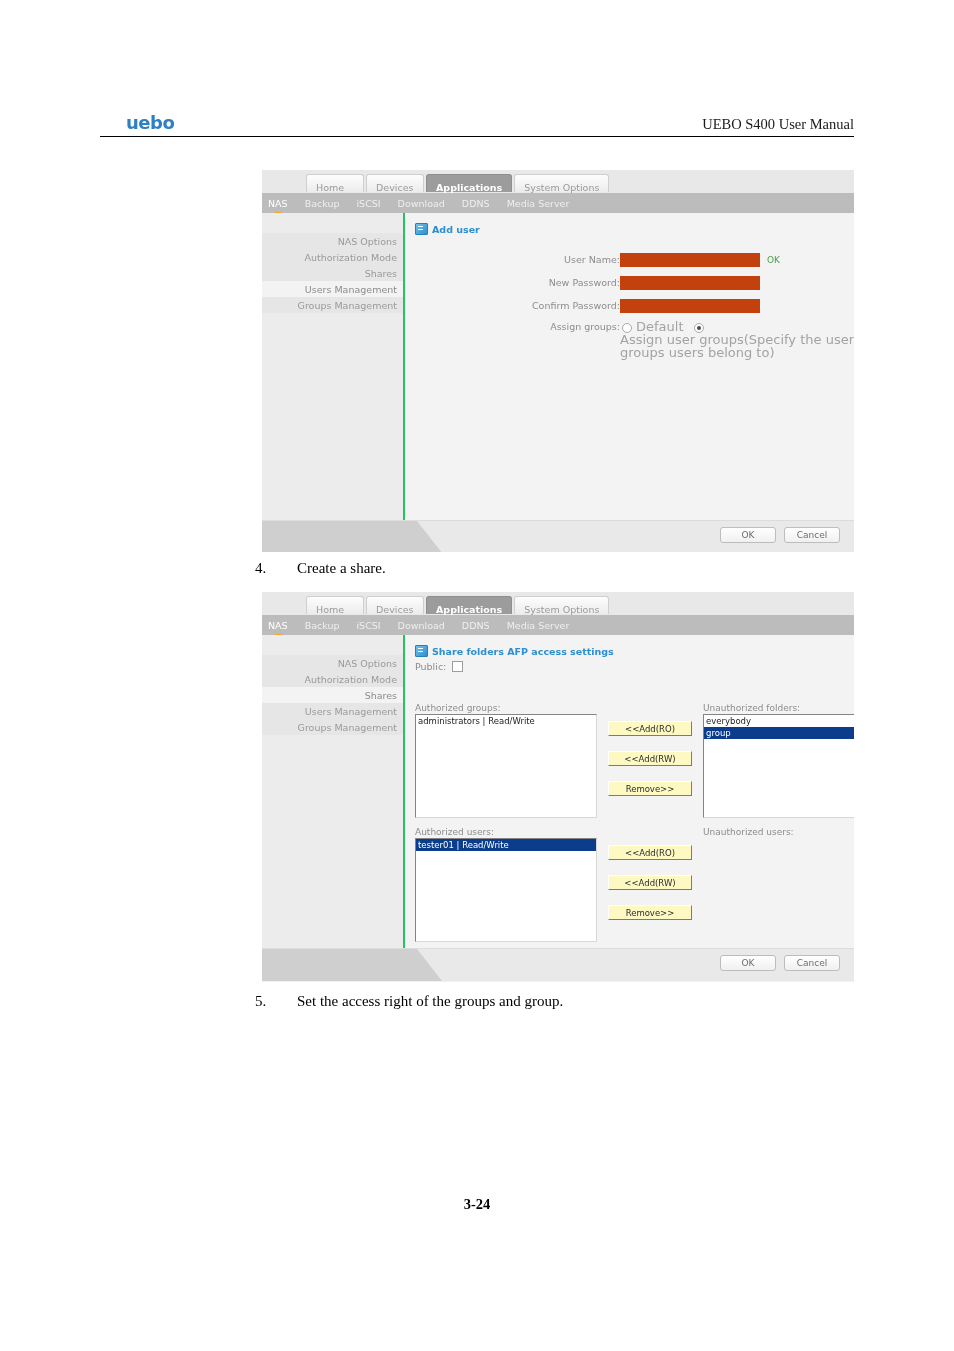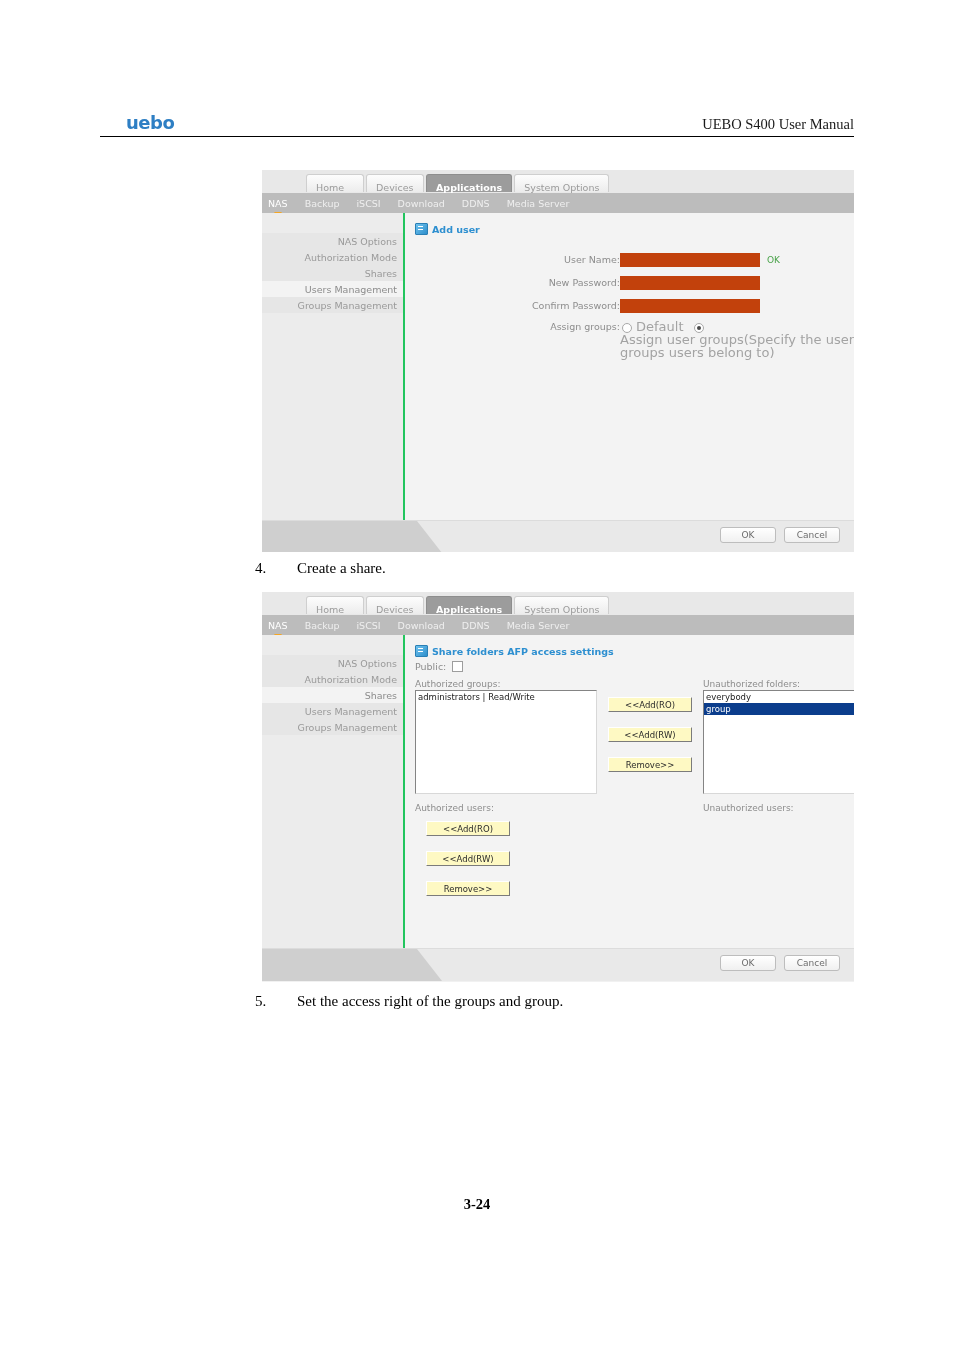--- a/index.html
+++ b/index.html
@@ -324,20 +324,21 @@
     width: 446px;
   }
   .transfer.groups { top: 44px; }
   .transfer.users  { top: 168px; }
 
   .t-head {
     display: flex;
     font-size: 9px;
     color: #8d8d8d;
     margin-bottom: 1px;
+    margin-top: 24px;
   }
   .t-head .lh { width: 182px; }
   .t-head .ch { width: 106px; }
   .t-head .rh { width: 158px; }
 
   .t-body { display: flex; }
   .listbox {
     width: 182px;
     height: 104px;
     background: #ffffff;
@@ -556,20 +557,23 @@
           </div>
         </div>
 
         <div class="transfer users">
           <div class="t-head">
             <div class="lh">Authorized users:</div>
             <div class="ch"></div>
             <div class="rh">Unauthorized users:</div>
           </div>
           <div class="t-body">
+            <div class="listbox">
+              <div class="list-item sel">tester01 | Read/Write</div>
+            </div>
             <div class="mid-btns">
               <div class="xbtn">&lt;&lt;Add(RO)</div>
               <div class="xbtn">&lt;&lt;Add(RW)</div>
               <div class="xbtn">Remove&gt;&gt;</div>
             </div>
           </div>
         </div>
       </div>
     </div>
 

